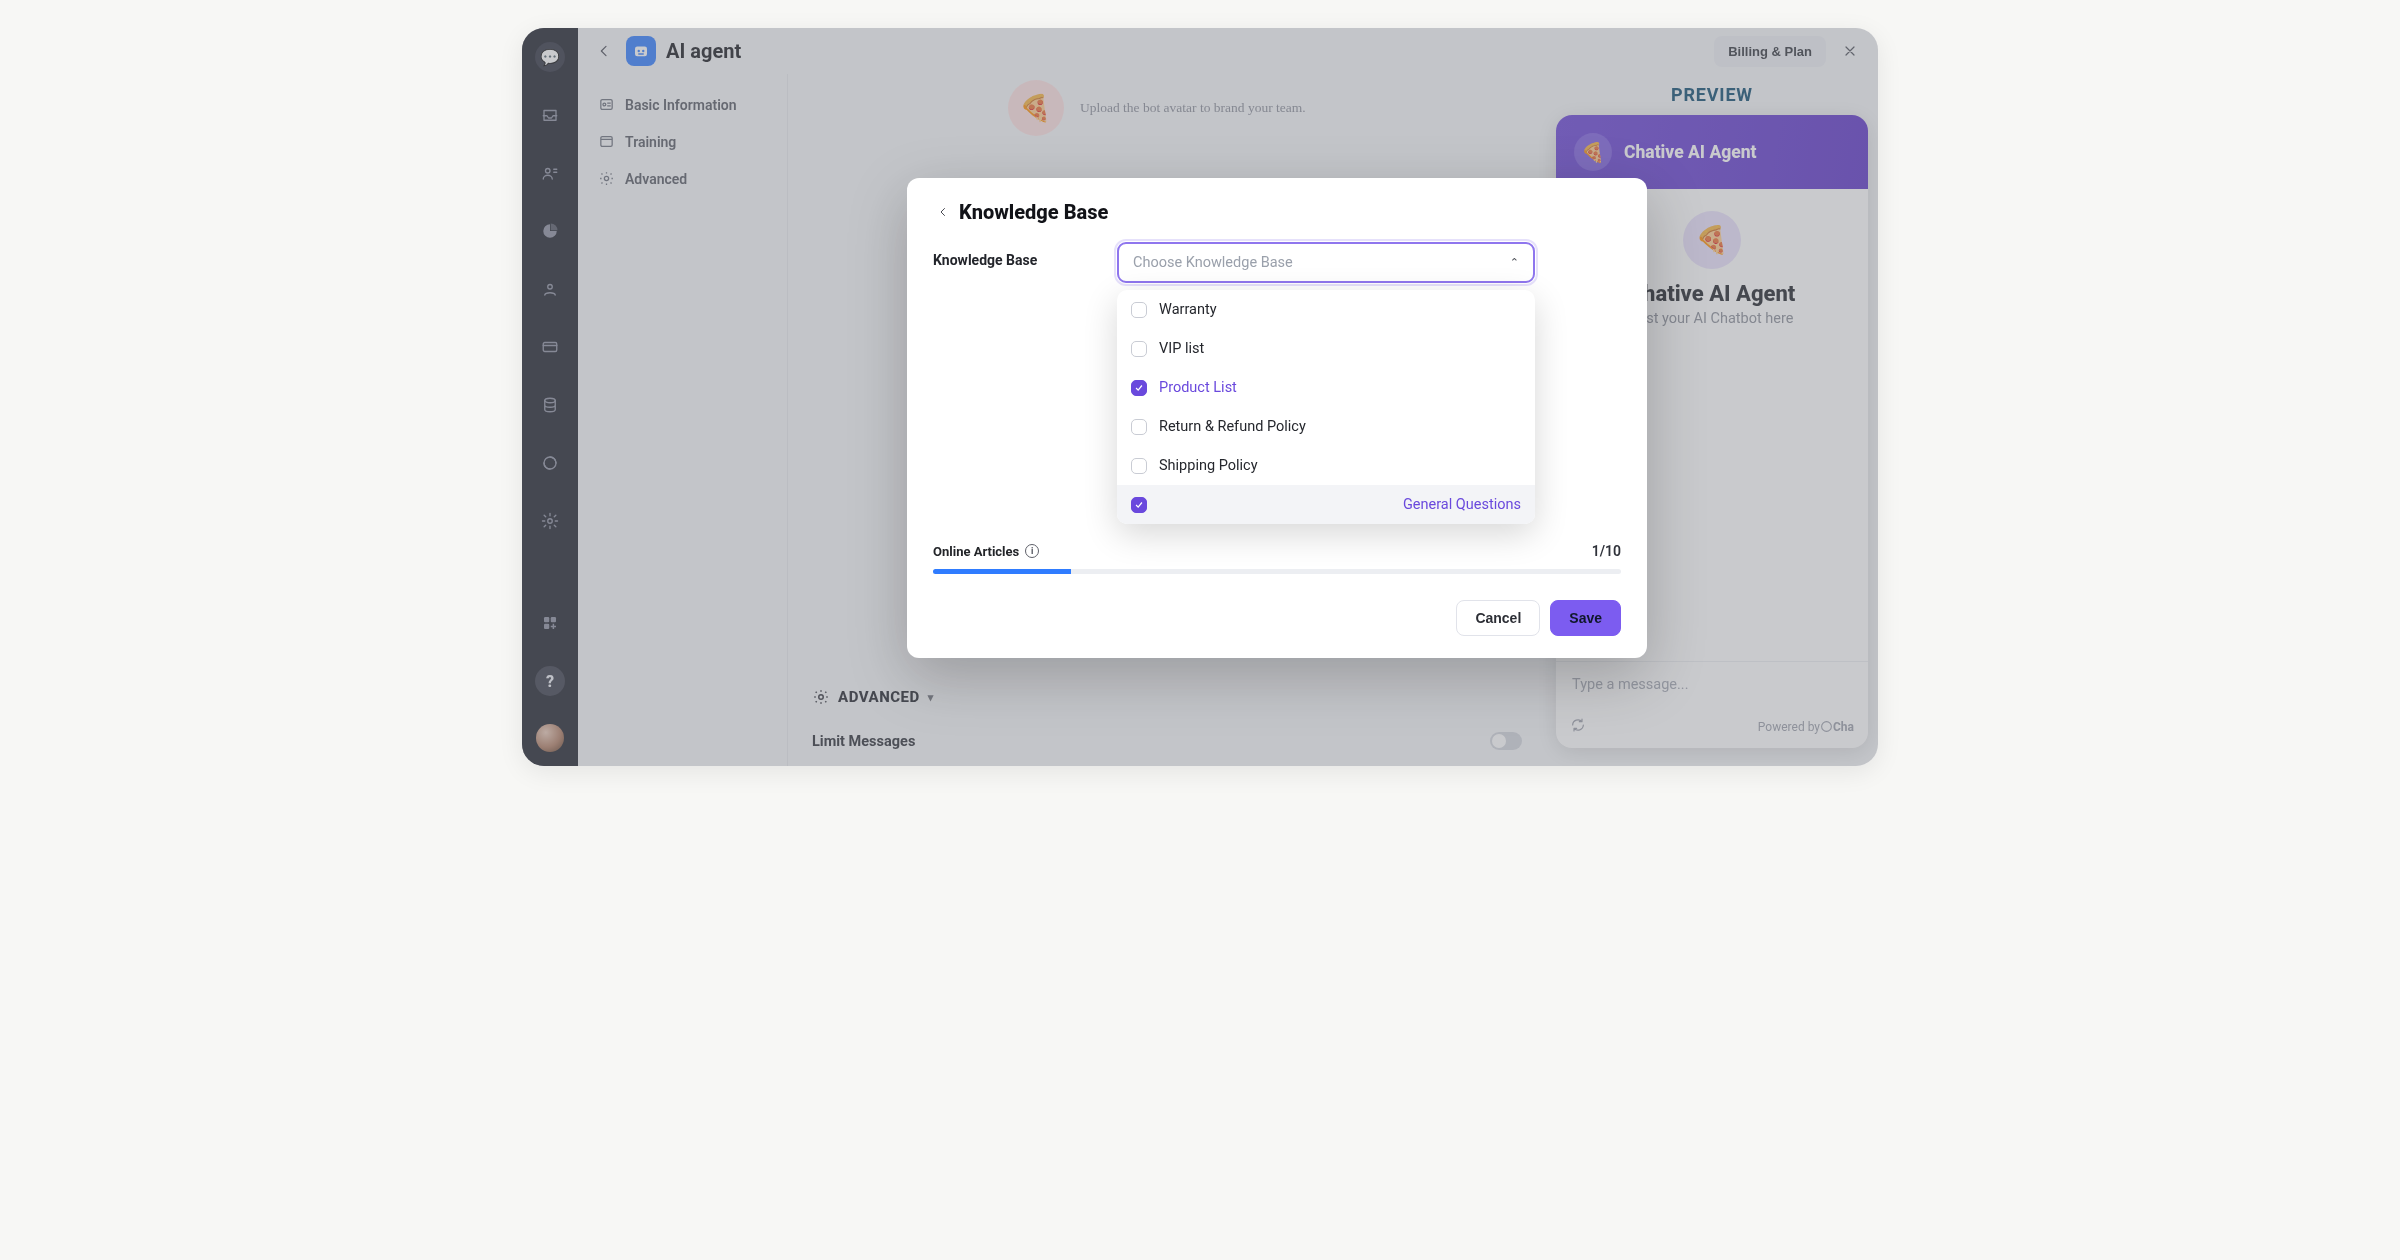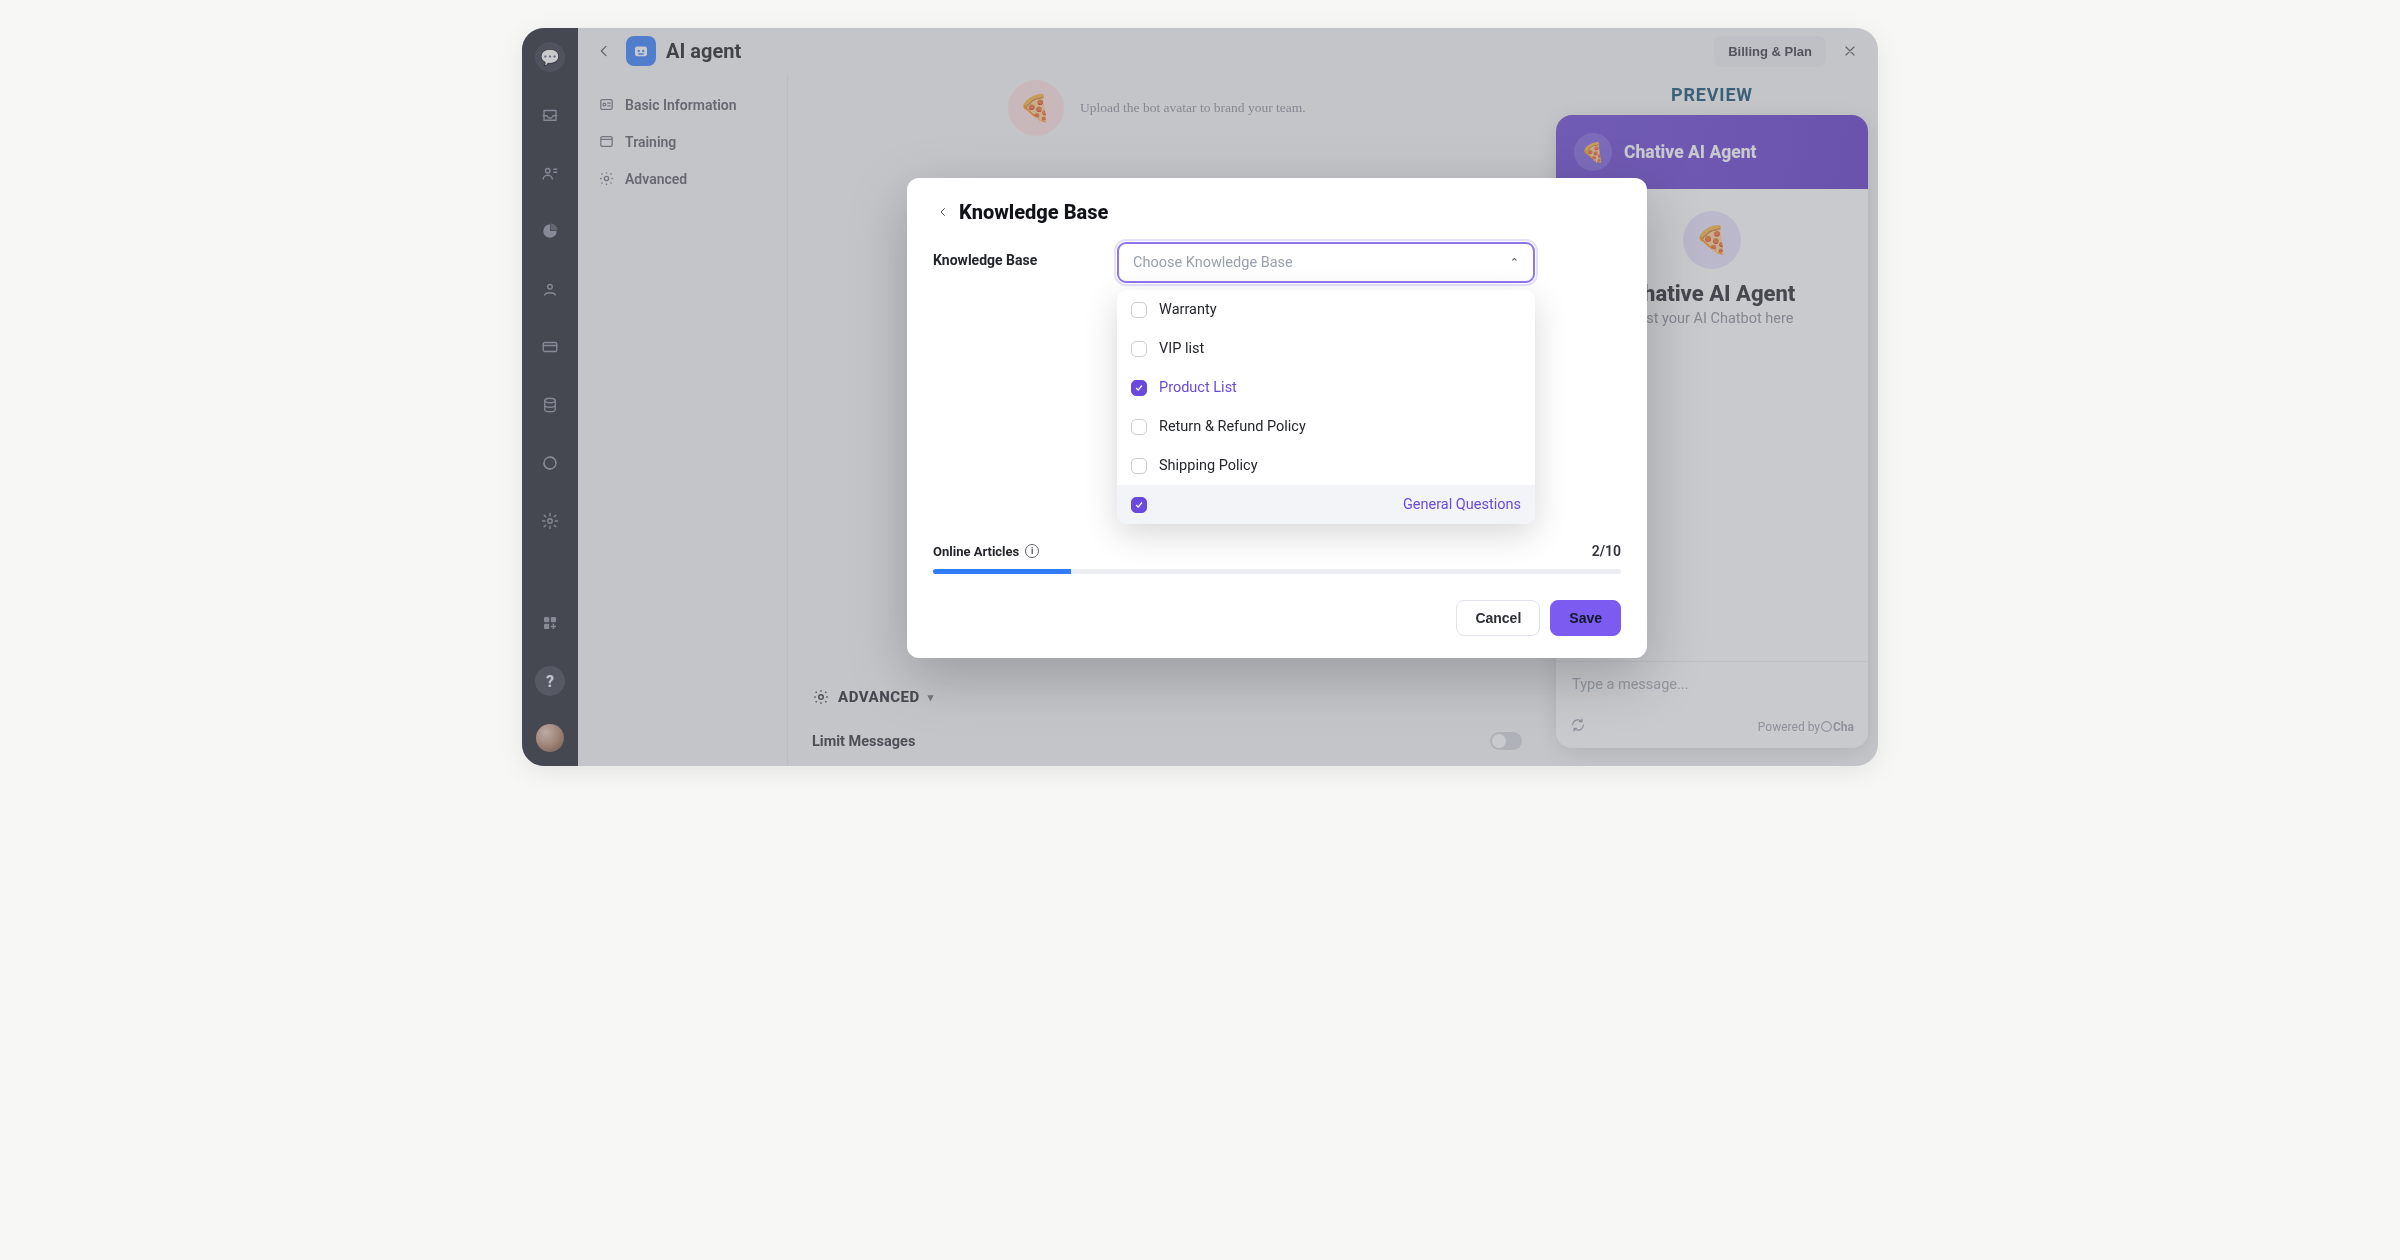--- a/index.html
+++ b/index.html
@@ -540,21 +540,21 @@
                 <span>General Questions</span>
               </div>
             </div>
         </div>
       </div>
 
       <div class="articles">
         <div class="art-head">
           <span>Online Articles</span>
           <span class="info">i</span>
-          <span class="count">2/10</span>
+          <span class="count">1/10</span>
         </div>
         <div class="progress">
           <div id="prog-fill" style="width: 20%;"></div>
         </div>
       </div>
 
       <div class="modal-actions">
         <button class="btn secondary">Cancel</button>
         <button class="btn primary">Save</button>
       </div>

